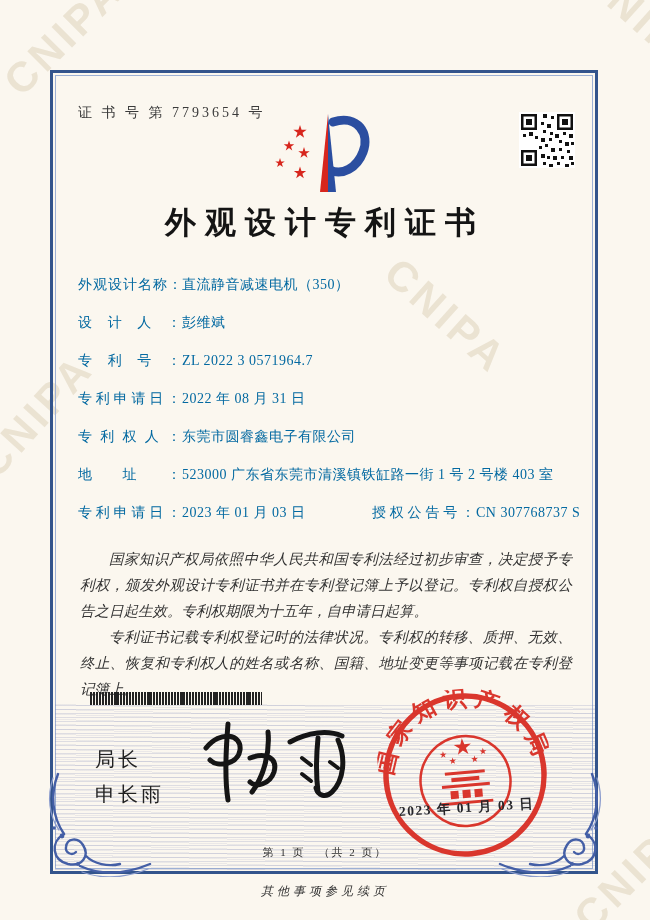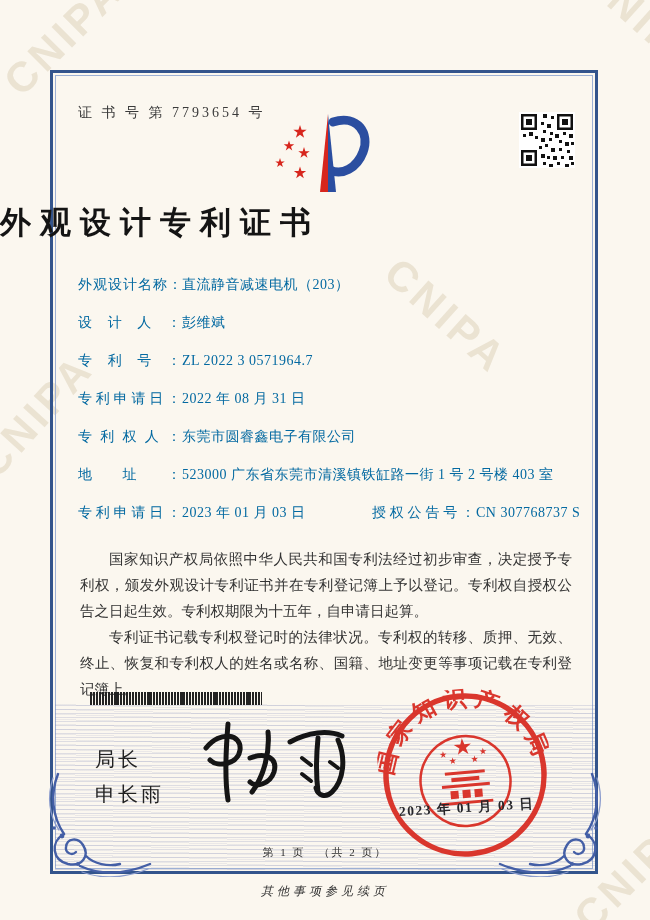--- a/index.html
+++ b/index.html
@@ -9,30 +9,30 @@
       font-size:42px;letter-spacing:4px;color:#ded3bc;opacity:.55;white-space:nowrap;}
   .frame{position:absolute;left:50px;top:70px;width:548px;height:804px;border:3px solid #33548c;box-sizing:border-box;}
   .frame-inner{position:absolute;inset:2px;border:1px solid #9db0d4;}
   .guilloche{position:absolute;left:55px;top:704px;width:540px;height:166px;
       background:
         repeating-linear-gradient(0deg,rgba(116,126,178,.22) 0 1px,rgba(255,255,255,0) 1px 4px),
         repeating-linear-gradient(1.5deg,rgba(116,126,178,.12) 0 1px,rgba(255,255,255,0) 1px 5px);}
   .certno{position:absolute;left:78px;top:104px;font-size:14px;letter-spacing:3px;color:#3a3a3a;}
   .qr{position:absolute;left:519px;top:112px;}
   .logo{position:absolute;left:266px;top:110px;}
-  .title{position:absolute;left:0;top:202px;width:100%;text-align:left;
+  .title{position:absolute;left:0;top:202px;width:100%;text-align:center;
          font-size:31px;font-weight:bold;letter-spacing:9px;color:#141414;}
   .fields{position:absolute;left:78px;top:276px;width:505px;font-size:14px;color:#0369a1;}
   .frow{display:flex;white-space:nowrap;margin-bottom:21px;line-height:17px;}
   .flabel{width:104px;flex:none;text-align:justify;text-align-last:justify;letter-spacing:1px;}
   .fvalue{letter-spacing:.5px;}
   .fvalue.w{min-width:168px;}
   .flabel.l2{margin-left:22px;}
   .paras{position:absolute;left:80px;top:546px;width:492px;font-size:14.5px;line-height:26px;
-         text-align:justify;color:#333;}
+         font-style:italic;text-align:justify;color:#333;}
   .paras p{margin:0;text-indent:2em;}
   .barcode{position:absolute;left:90px;top:692px;width:172px;height:13px;
       background:
         repeating-linear-gradient(90deg,#222 0 2px,transparent 2px 3px),
         repeating-linear-gradient(90deg,#222 0 1px,transparent 1px 6px),
         repeating-linear-gradient(90deg,transparent 0 4px,#222 4px 5px,transparent 5px 11px);}
   .signoff{position:absolute;left:95px;top:742px;font-family:"Liberation Sans",sans-serif;
            font-size:20px;letter-spacing:3px;color:#222;line-height:35px;z-index:5;}
   .sig{position:absolute;left:190px;top:718px;z-index:5;}
   .seal{position:absolute;left:379px;top:689px;z-index:6;transform:rotate(-5deg);}
@@ -132,21 +132,21 @@
       <use href="#star" transform="translate(14,53) scale(5)"></use>
       <use href="#star" transform="translate(34,63) scale(6.5)"></use>
     </g>
   </svg>
 
   <div class="title">外观设计专利证书</div>
 
   <div class="fields">
     <div class="frow">
       <span class="flabel">外观设计名称：</span>
-      <span class="fvalue">直流静音减速电机（203）</span>
+      <span class="fvalue">直流静音减速电机（350）</span>
     </div>
     <div class="frow">
       <span class="flabel">设计人：</span>
       <span class="fvalue">彭维斌</span>
     </div>
     <div class="frow">
       <span class="flabel">专利号：</span>
       <span class="fvalue">ZL 2022 3 0571964.7</span>
     </div>
     <div class="frow">

